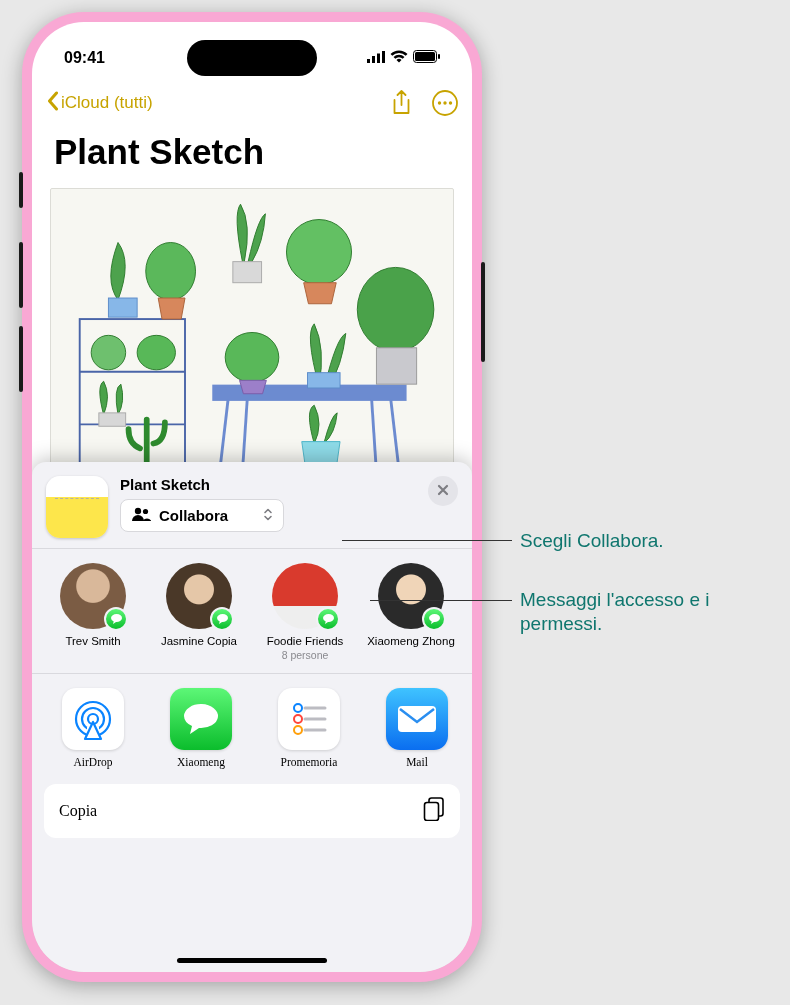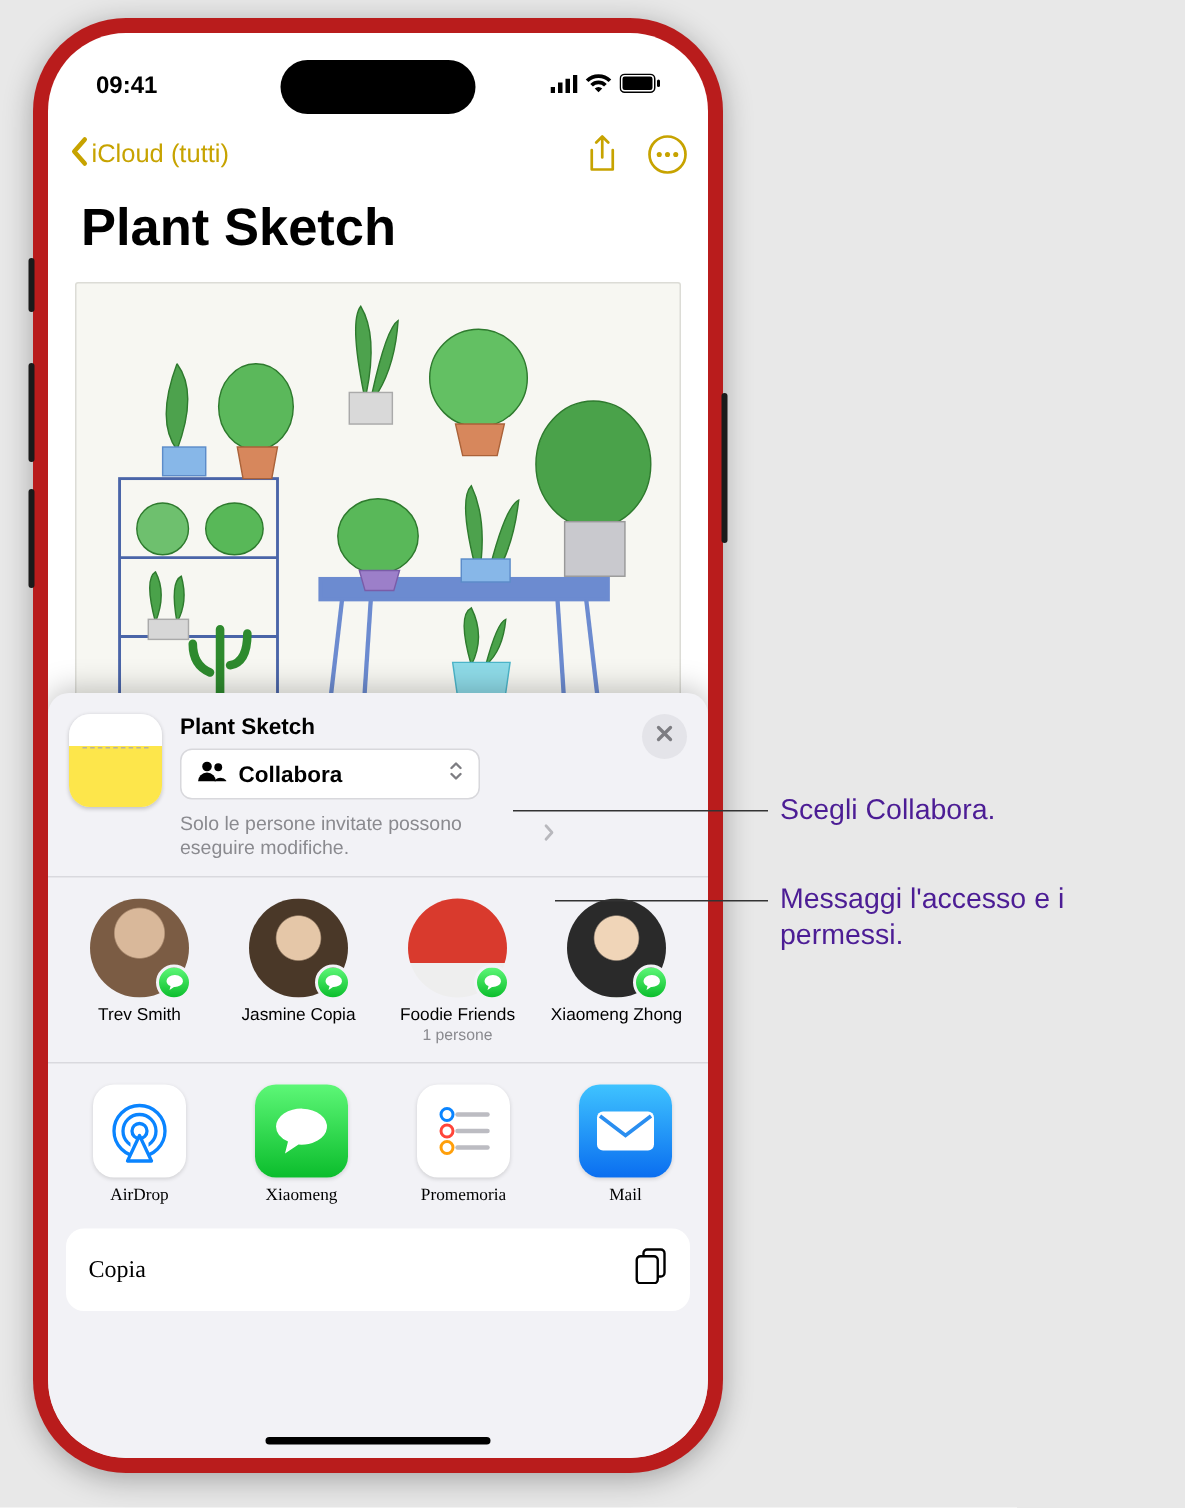--- a/index.html
+++ b/index.html
@@ -10,21 +10,21 @@
     height: 1005px;
     position: relative;
     overflow: hidden;
   }
   .phone {
     position: absolute;
     left: 22px;
     top: 12px;
     width: 460px;
     height: 970px;
-    background: #b91c1c;
+    background: #f9a8d4;
     border-radius: 62px;
     padding: 10px;
     box-shadow: 0 4px 20px rgba(0,0,0,0.3);
   }
   .side-btn { position:absolute; background:#1a1a1a; border-radius:3px; }
   .sb1 { left:-3px; top:160px; width:4px; height:36px; }
   .sb2 { left:-3px; top:230px; width:4px; height:66px; }
   .sb3 { left:-3px; top:314px; width:4px; height:66px; }
   .sb4 { right:-3px; top:250px; width:4px; height:100px; }
   .screen {
@@ -125,21 +125,21 @@
     border-radius:50%;
     display:flex; align-items:center; justify-content:center;
     color:#7d7d82;
   }
   .collab-select {
     display:flex; align-items:center;
     background:#fff;
     border:1px solid #d8d8dc;
     border-radius:8px;
     padding:7px 10px;
-    width:200px;
+    width:164px;
     font-size:15px;
     font-weight:600;
     gap:8px;
     position:relative;
   }
   .collab-select .chev {
     position:absolute; right:10px; top:50%; transform:translateY(-50%);
     color:#7d7d82;
   }
   .perm-text {
@@ -214,21 +214,21 @@
     position:absolute;
     bottom:9px; left:50%; transform:translateX(-50%);
     width:150px; height:5px;
     background:#000;
     border-radius:3px;
   }
   
   .callout {
     position:absolute;
     font-size:19px;
-    color:#4c1d95;
+    color:#0f766e;
     line-height:1.25;
   }
   .callout-line {
     position:absolute;
     height:1px;
     background:#333;
   }
   
   .plant-svg { width:100%; height:100%; }
 </style>
@@ -359,28 +359,20 @@
                   <path d="M12 13.5 a5 5 0 0 1 8 0 l0 0.5 h-8 z" fill="#000"></path>
                 </svg>
             </span>
             <span>Collabora</span>
             <span class="chev">
               <svg width="10" height="16" viewBox="0 0 10 16">
                   <path d="M2 6 L5 3 L8 6 M2 10 L5 13 L8 10" stroke="#7d7d82" stroke-width="1.6" fill="none" stroke-linecap="round" stroke-linejoin="round"></path>
                 </svg>
             </span>
           </div>
-          <div class="perm-text">
-            <span>Solo le persone invitate possono eseguire modifiche.</span>
-            <span class="chev">
-              <svg width="8" height="12" viewBox="0 0 7 12">
-                  <path d="M1.5 1.5 L5.5 6 L1.5 10.5" stroke="#b8b8bd" stroke-width="1.8" fill="none" stroke-linecap="round" stroke-linejoin="round"></path>
-                </svg>
-            </span>
-          </div>
         </div>
         <div class="close-btn">
           <span>
             <svg width="12" height="12" viewBox="0 0 12 12">
                 <path d="M2 2 L10 10 M10 2 L2 10" stroke="#7d7d82" stroke-width="2.2" stroke-linecap="round"></path>
               </svg>
           </span>
         </div>
       </div>
 
@@ -412,21 +404,21 @@
         <div class="contact">
           <div class="avatar-wrap">
             <div class="avatar" style="background:linear-gradient(#d93a2d 0 65%, #eee 65%);"></div>
             <div class="badge-msg">
               <svg width="13" height="12" viewBox="0 0 13 12">
                   <path d="M1 5 a5.5 4 0 1 1 5 4 l-3 2 l0.7 -2.6 A5.5 4 0 0 1 1 5" fill="#fff"></path>
                 </svg>
             </div>
           </div>
           <div class="contact-name">Foodie Friends</div>
-          <div class="contact-sub">1 persone</div>
+          <div class="contact-sub">8 persone</div>
         </div>
         <div class="contact">
           <div class="avatar-wrap">
             <div class="avatar" style="background:radial-gradient(circle at 50% 40%, #f0d5b8 28%, #2a2a2a 30%),#c9e4a8"></div>
             <div class="badge-msg">
               <svg width="13" height="12" viewBox="0 0 13 12">
                   <path d="M1 5 a5.5 4 0 1 1 5 4 l-3 2 l0.7 -2.6 A5.5 4 0 0 1 1 5" fill="#fff"></path>
                 </svg>
             </div>
           </div>

